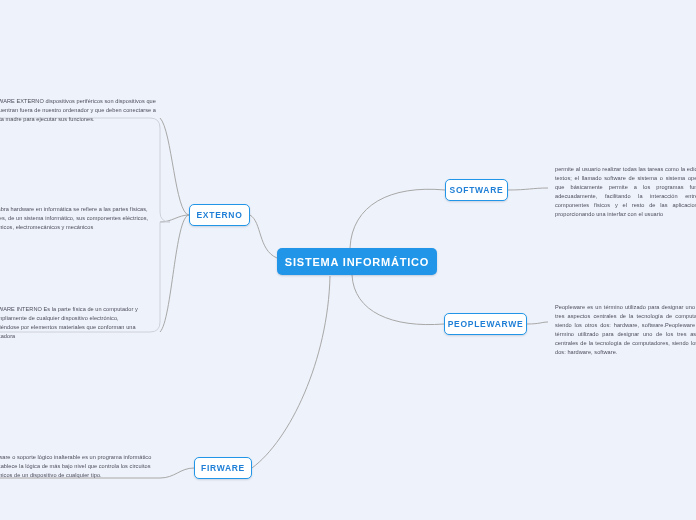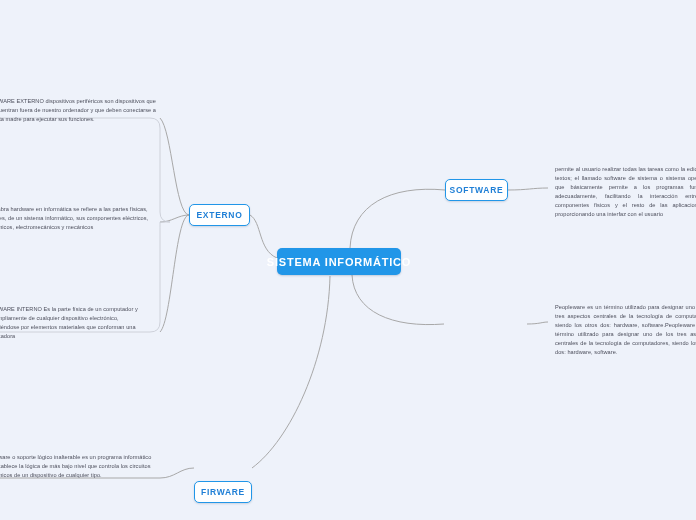--- a/index.html
+++ b/index.html
@@ -65,25 +65,25 @@
     font-size: 5.6px;
     line-height: 1.62;
     letter-spacing: 0.05px;
     text-align: left;
   }
   .leaf.justify {
     text-align: justify;
   }
 
   
-  #root-node      { left: 277px; top: 248px;  width: 124px; height: 27px; }
+  #root-node      { left: 277px; top: 248px;  width: 160px; height: 27px; }
   #node-hardware  { left: 189px; top: 204px;  width: 61px;  height: 22px; }
   #node-software  { left: 445px; top: 179px;  width: 63px;  height: 22px; }
   #node-peopleware{ left: 444px; top: 313px;  width: 83px;  height: 22px; }
-  #node-firware   { left: 194px; top: 457px;  width: 58px;  height: 22px; margin-top: 24px; }
+  #node-firware   { left: 194px; top: 457px;  width: 58px;  height: 22px; }
 
   #leaf-hw-externo { left: -18px; top: 97px;  width: 176px; }
   #leaf-hw-def     { left: -18px; top: 205px; width: 178px; }
   #leaf-hw-interno { left: -18px; top: 305px; width: 160px; }
   #leaf-firmware   { left: -18px; top: 453px; width: 176px; }
   #leaf-software   { left: 555px; top: 165px; width: 158px; }
   #leaf-peopleware { left: 555px; top: 303px; width: 158px; }
 </style>
 </head>
 <body>
@@ -120,20 +120,23 @@
   </div>
 
   <div class="node node-branch" id="node-hardware">
     <span>EXTERNO</span>
   </div>
 
   <div class="node node-branch" id="node-software">
     <span>SOFTWARE</span>
   </div>
 
+  <div class="node node-branch" id="node-peopleware">
+    <span>PEOPLEWARWE</span>
+  </div>
 
   <div class="node node-branch" id="node-firware">
     <span>FIRWARE</span>
   </div>
 
   <div class="leaf" id="leaf-hw-externo">HARDWARE EXTERNO dispositivos periféricos son dispositivos que se encuentran fuera de nuestro ordenador y que deben conectarse a la tarjeta madre para ejecutar sus funciones.</div>
 
   <div class="leaf" id="leaf-hw-def">La palabra hardware en informática se refiere a las partes físicas, tangibles, de un sistema informático, sus componentes eléctricos, electrónicos, electromecánicos y mecánicos</div>
 
   <div class="leaf" id="leaf-hw-interno">HARDWARE INTERNO Es la parte física de un computador y más ampliamente de cualquier dispositivo electrónico, entendiéndose por elementos materiales que conforman una computadora</div>

